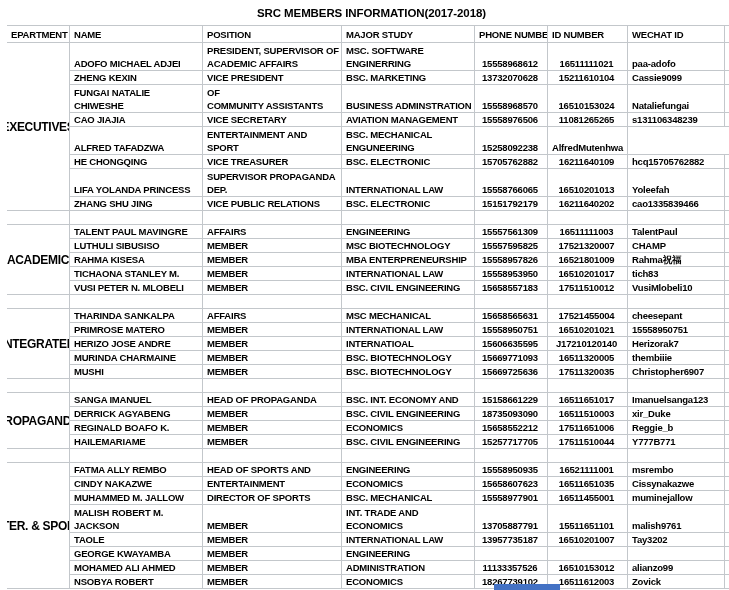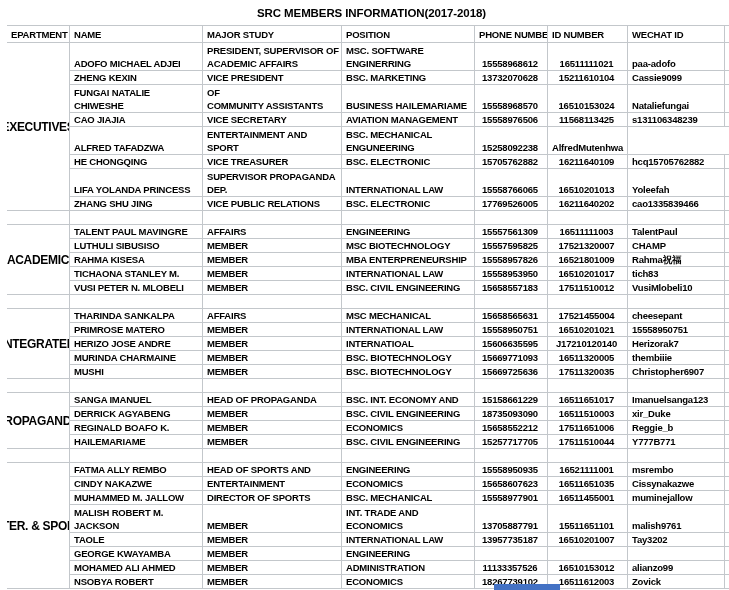--- a/index.html
+++ b/index.html
@@ -60,22 +60,22 @@
 </style>
 </head>
 <body>
 
 <div class="sheet">
   <div class="title-row">SRC MEMBERS INFORMATION(2017-2018)</div>
 
   <div class="header-row">
     <div class="hcell">EPARTMENT</div>
     <div class="hcell">NAME</div>
+    <div class="hcell">POSITION</div>
     <div class="hcell">MAJOR STUDY</div>
-    <div class="hcell">POSITION</div>
     <div class="hcell">PHONE NUMBER</div>
     <div class="hcell">ID NUMBER</div>
     <div class="hcell">WECHAT ID</div>
     <div class="hcell pad"></div>
   </div>
 
   <div id="table-body">
       <div class="section">
         <div class="dept">EXECUTIVES</div>
         <div class="rows">
@@ -95,32 +95,32 @@
             <div class="cell">BSC. MARKETING</div>
             <div class="cell num">13732070628</div>
             <div class="cell num">15211610104</div>
             <div class="cell">Cassie9099</div>
             <div class="cell pad"></div>
           </div>
           <div class="row tall">
             <div class="cell">FUNGAI NATALIE CHIWESHE</div>
             <div class="cell">SECRETARY, SUPERVISOR OF
 COMMUNITY ASSISTANTS</div>
-            <div class="cell">BUSINESS HAILEMARIAME</div>
+            <div class="cell">BUSINESS ADMINSTRATION</div>
             <div class="cell num">15558968570</div>
             <div class="cell num">16510153024</div>
             <div class="cell">Nataliefungai</div>
             <div class="cell pad"></div>
           </div>
           <div class="row">
             <div class="cell">CAO JIAJIA</div>
             <div class="cell">VICE SECRETARY</div>
             <div class="cell">AVIATION MANAGEMENT</div>
             <div class="cell num">15558976506</div>
-            <div class="cell num">11568113425</div>
+            <div class="cell num">11081265265</div>
             <div class="cell">s131106348239</div>
             <div class="cell pad"></div>
           </div>
           <div class="row tall">
             <div class="cell">ALFRED TAFADZWA</div>
             <div class="cell">TREASURER, SUPERVISOR OF
 ENTERTAINMENT AND SPORT</div>
             <div class="cell">BSC. MECHANICAL
 ENGUNEERING</div>
             <div class="cell num">15258092238</div>
@@ -143,21 +143,21 @@
             <div class="cell">INTERNATIONAL LAW</div>
             <div class="cell num">15558766065</div>
             <div class="cell num">16510201013</div>
             <div class="cell">Yoleefah</div>
             <div class="cell pad"></div>
           </div>
           <div class="row">
             <div class="cell">ZHANG SHU JING</div>
             <div class="cell">VICE PUBLIC RELATIONS</div>
             <div class="cell">BSC. ELECTRONIC</div>
-            <div class="cell num">17769526005</div>
+            <div class="cell num">15151792179</div>
             <div class="cell num">16211640202</div>
             <div class="cell">cao1335839466</div>
             <div class="cell pad"></div>
           </div>
         </div>
       </div>
       <div class="spacer">
         <div class="scell"></div>
         <div class="scell"></div>
         <div class="scell"></div>

